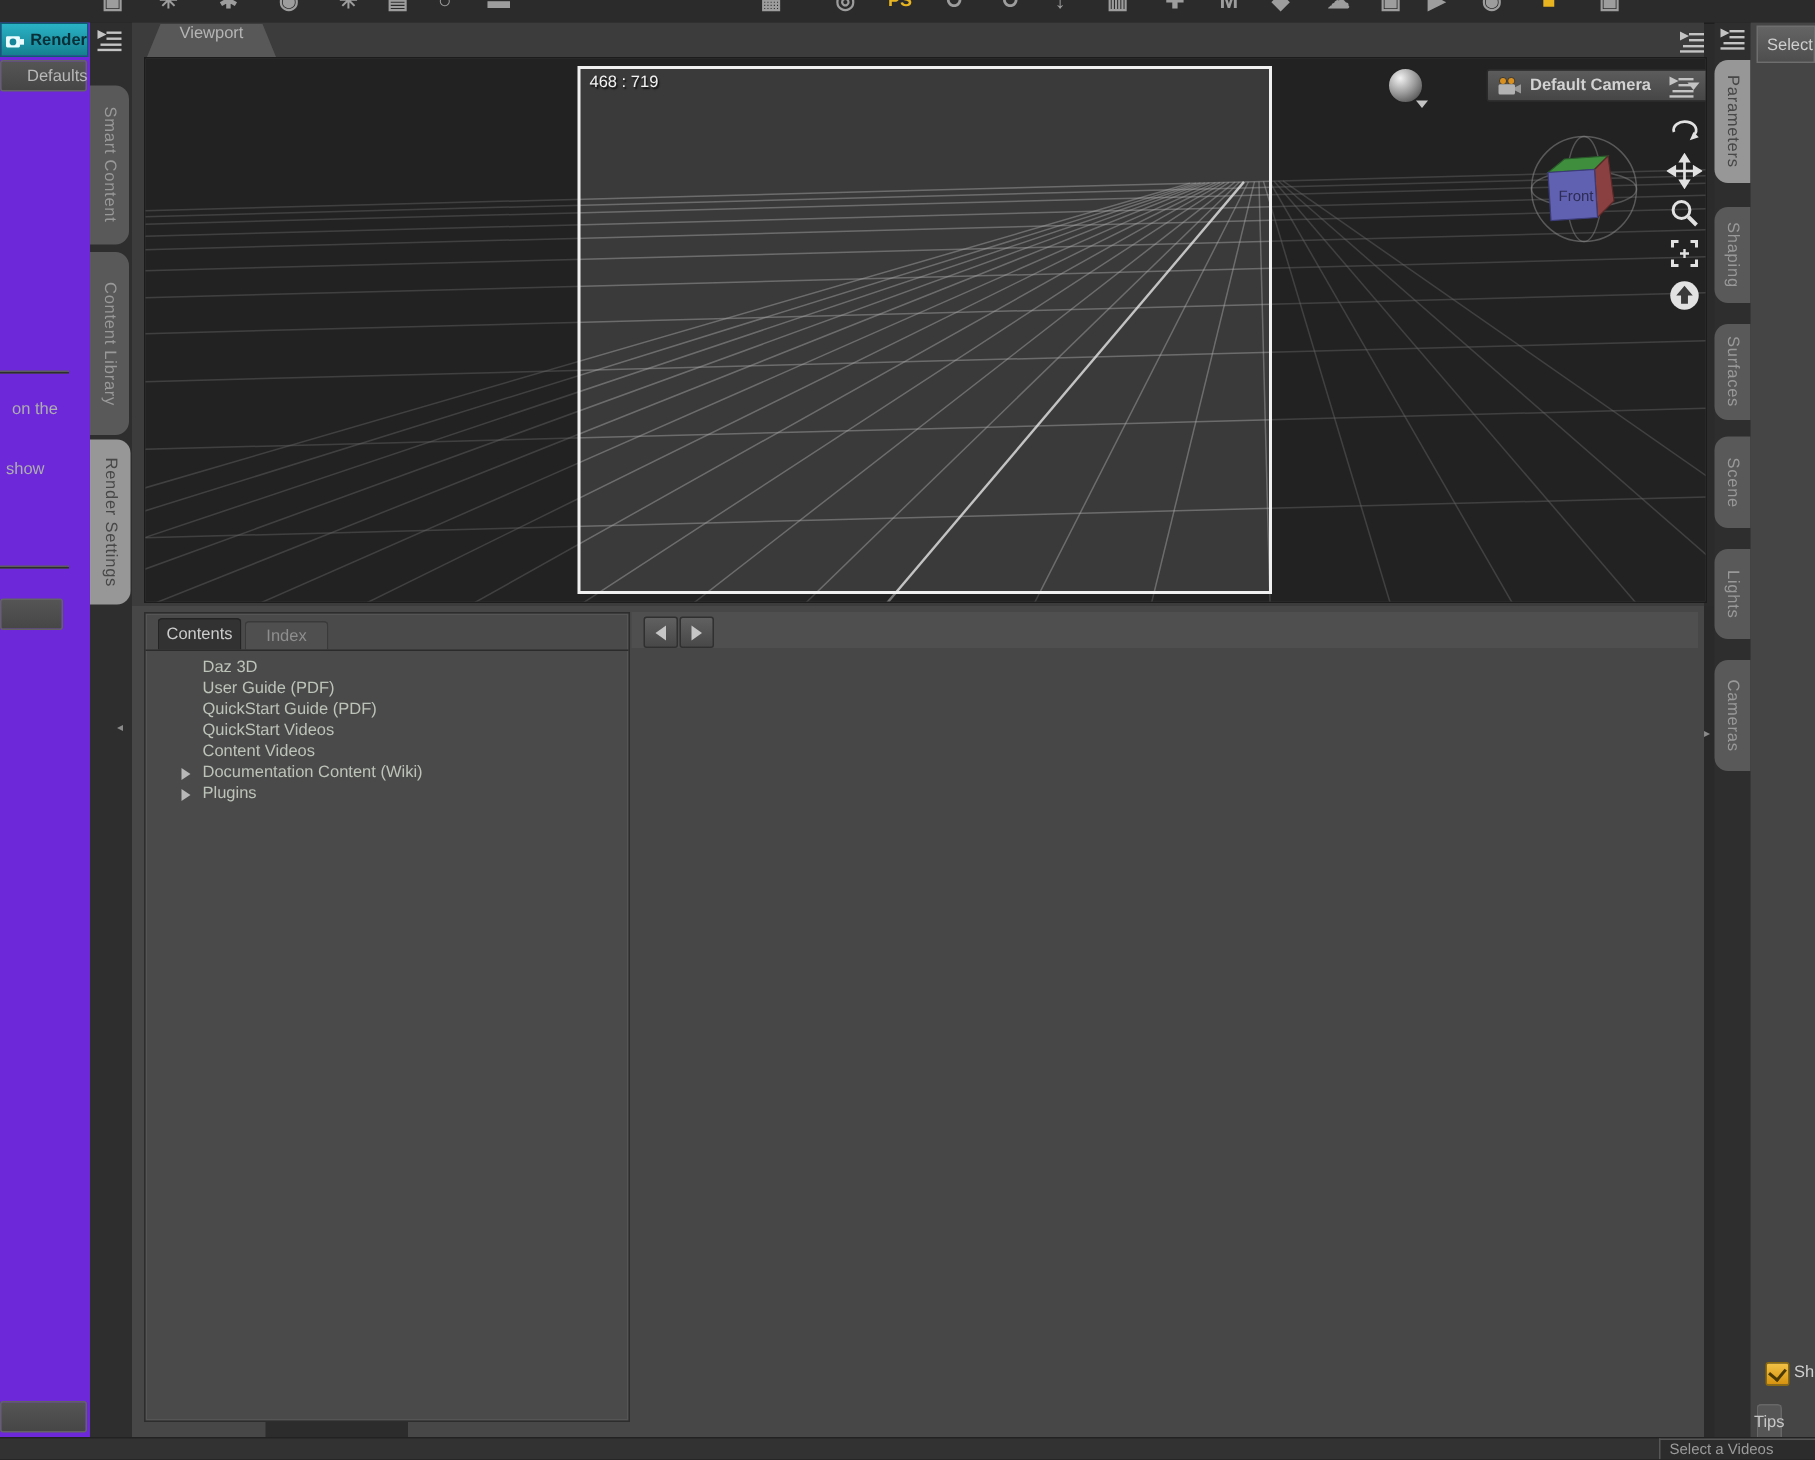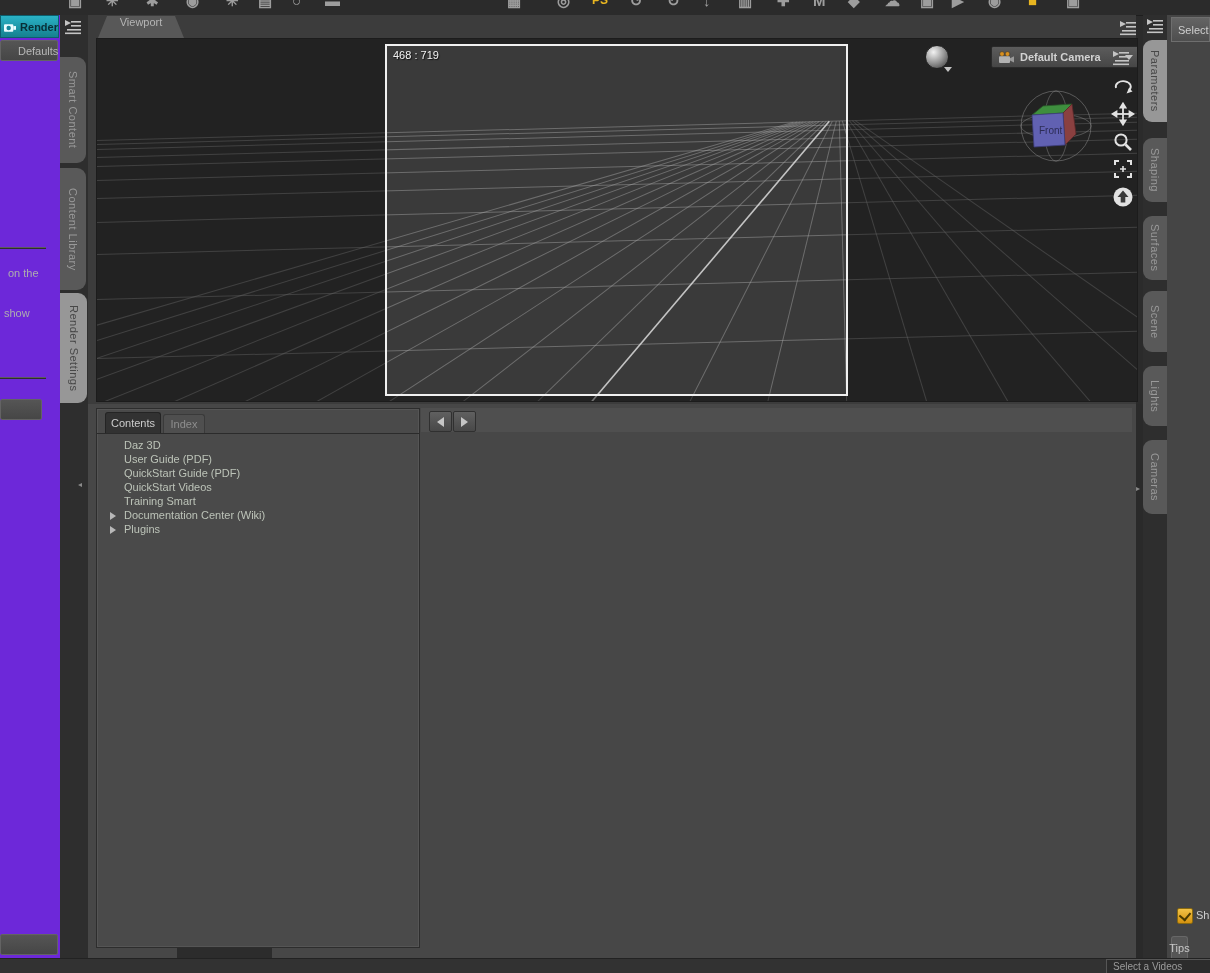--- a/index.html
+++ b/index.html
@@ -35,21 +35,21 @@
   .tri-down{width:0;height:0;border-left:4px solid transparent;border-right:4px solid transparent;border-top:5px solid #c4c4c4;}
   #cam-dd{left:894px;top:7px;width:148px;height:22px;background:linear-gradient(#5c5c5c,#464646);border:1px solid #2a2a2a;border-radius:2px;display:flex;align-items:center;gap:5px;padding:0 5px;box-sizing:border-box;font-weight:bold;}
   #cam-dd .lbl{color:#d2d2d2;font-size:11px;flex:1;}
   .ctl{left:1014px;width:24px;height:24px;}
   
   #bottom-pane{left:88px;top:404px;width:1048px;height:554px;background:#474747;}
   #help-panel{left:8px;top:4px;width:322px;height:538px;background:#4a4a4a;border:1px solid #2d2d2d;box-shadow:inset 0 0 0 1px #555;}
   .htab-on{background:#323232;color:#cccccc;border:1px solid #242424;border-bottom:none;border-radius:3px 3px 0 0;}
   .htab-off{background:#4f4f4f;color:#8e8e8e;border:1px solid #3a3a3a;border-bottom:none;border-radius:3px 3px 0 0;}
   .htab{font-size:11px;display:flex;align-items:center;justify-content:center;box-sizing:border-box;}
-  .tree-row{position:absolute;left:1px;width:100%;height:14px;text-decoration:underline;}
+  .tree-row{position:absolute;left:12px;width:100%;height:14px;text-decoration:underline;}
   .tree-label{position:absolute;left:26px;top:0;font-size:11px;color:#bcc3b8;white-space:nowrap;}
   .tri-right{width:0;height:0;border-top:4px solid transparent;border-bottom:4px solid transparent;border-left:6px solid #b8b8b8;}
   .navbtn{background:linear-gradient(#606060,#484848);border:1px solid #303030;border-radius:2px;display:flex;align-items:center;justify-content:center;}
   .tri-l{width:0;height:0;border-top:5px solid transparent;border-bottom:5px solid transparent;border-right:7px solid #c6c6c6;}
   .tri-r{width:0;height:0;border-top:5px solid transparent;border-bottom:5px solid transparent;border-left:7px solid #c6c6c6;}
   
   #right-strip{left:1143px;top:15px;width:24px;height:943px;background:#2e2e2e;}
   #right-panel{left:1167px;top:15px;width:43px;height:943px;background:#454545;}
   #gap-strip{left:1136px;top:404px;width:7px;height:554px;background:#2a2a2a;}
   #select-btn{left:1171px;top:17px;width:39px;height:25px;background:linear-gradient(#646464,#4e4e4e);border:1px solid #6e6e6e;color:#cfcfcf;font-size:11px;display:flex;align-items:center;padding-left:6px;box-sizing:border-box;}
@@ -268,43 +268,43 @@
     </div>
   </div>
 
   <div id="bottom-pane" class="abs">
     <div class="abs" style="left:333px;top:4px;width:711px;height:24px;background:#4f4f4f"></div>
 
     <div id="help-panel" class="abs">
       <div class="abs htab htab-on" style="left:8px;top:3px;width:56px;height:21px">
           <span>Contents</span>
         </div>
-      <div class="abs htab htab-off" style="left:66px;top:5px;width:42px;height:19px">
+      <div class="abs htab htab-off" style="left:66px;top:5px;width:56px;height:19px">
           <span>Index</span>
         </div>
       <div class="abs" style="left:0;top:24px;width:100%;height:1px;background:#2b2b2b"></div>
 
       <div class="tree-row" style="top:30px">
           <span class="tree-label">Daz 3D</span>
         </div>
       <div class="tree-row" style="top:44px">
           <span class="tree-label">User Guide (PDF)</span>
         </div>
       <div class="tree-row" style="top:58px">
           <span class="tree-label">QuickStart Guide (PDF)</span>
         </div>
       <div class="tree-row" style="top:72px">
           <span class="tree-label">QuickStart Videos</span>
         </div>
       <div class="tree-row" style="top:86px">
-          <span class="tree-label">Training Smart</span>
+          <span class="tree-label">Content Videos</span>
         </div>
       <div class="tree-row" style="top:100px">
         <div class="tri-right abs" style="left:12px;top:3px"></div>
-        <span class="tree-label">Documentation Center (Wiki)</span>
+        <span class="tree-label">Documentation Content (Wiki)</span>
       </div>
       <div class="tree-row" style="top:114px">
         <div class="tri-right abs" style="left:12px;top:3px"></div>
         <span class="tree-label">Plugins</span>
       </div>
     </div>
 
     <div class="abs navbtn" style="left:341px;top:7px;width:21px;height:19px">
         <div class="tri-l"></div>
       </div>

